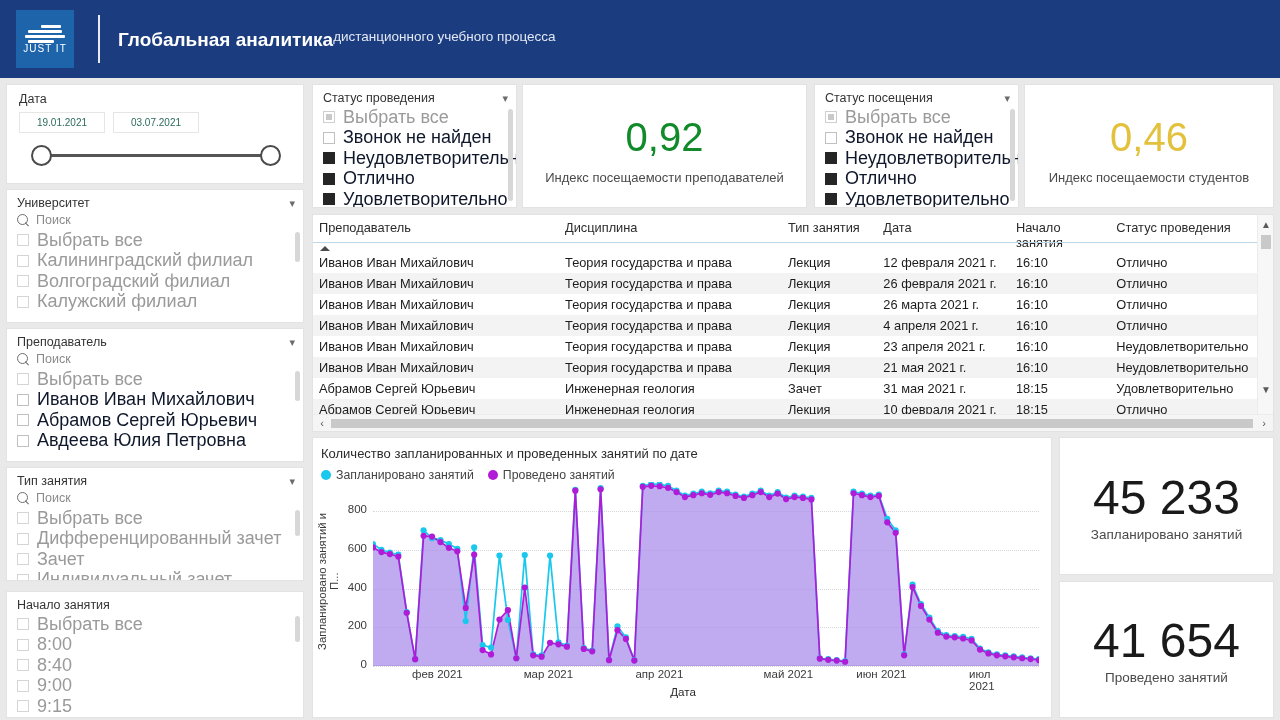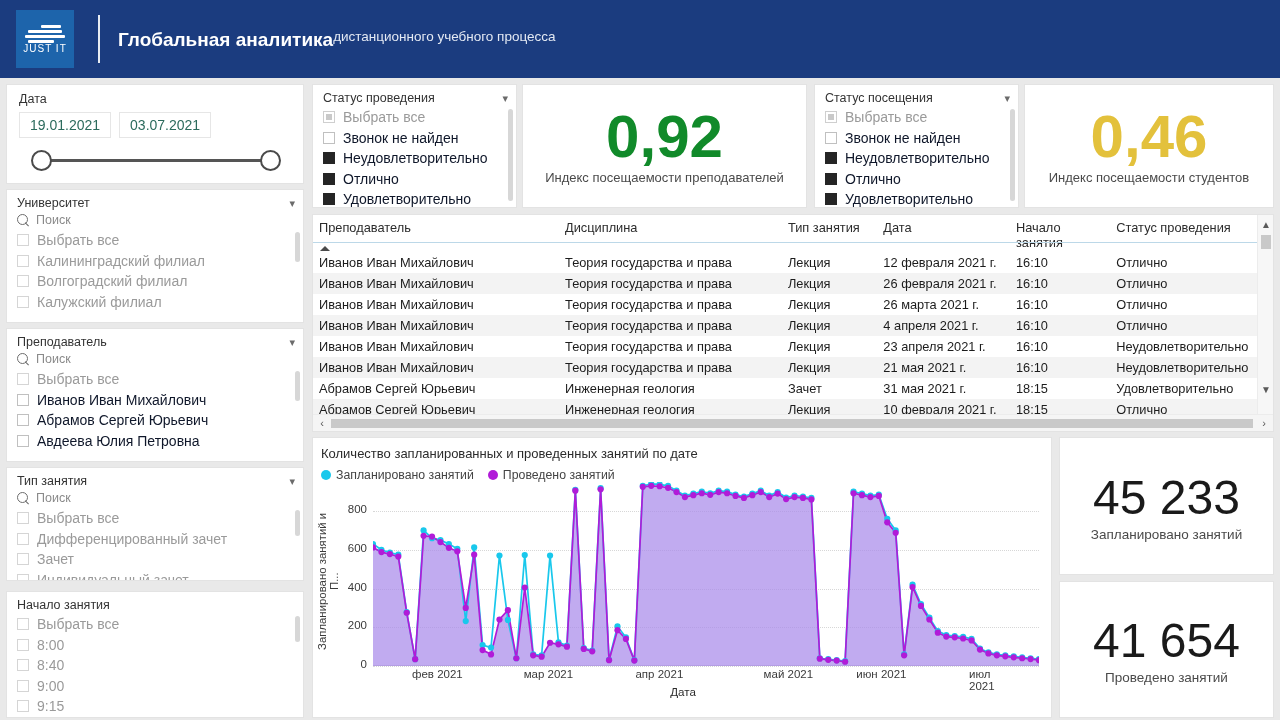--- a/index.html
+++ b/index.html
@@ -69,35 +69,35 @@
   .cb {
     width: 12px; height: 12px; border: 1px solid #c0c0c0; background: #ffffff;
     flex: 0 0 auto;
   }
   .cb.dim { border-color: #d5d5d5; }
   .cb.partial { border-color: #cfcfcf; background: #ffffff; position: relative; }
   .cb.partial::after {
     content:""; position:absolute; left:2px; top:2px; right:2px; bottom:2px; background:#c9c9c9;
   }
   .cb.filled { background: #252525; border-color: #252525; }
-  .opt-label { font-size: 14px; color: #3b3b3b; white-space: nowrap; }
+  .opt-label { font-size: 18px; color: #3b3b3b; white-space: nowrap; }
   .opt-label.mute { color: #9a9a9a; }
   .opt-label.dark { color: #0f172a; }
 
   .vscroll {
     position: absolute; right: 3px; width: 5px; background: #d7d7d7; border-radius: 3px;
   }
 
   
   #p-date { left: 6px; top: 84px; width: 298px; height: 100px; }
   .date-label { font-size: 12.5px; color: #333333; padding: 7px 0 0 12px; }
   .date-chips { display: flex; gap: 8px; padding: 6px 0 0 12px; }
   .date-chip {
     border: 1px solid #e6e6e6; background: #ffffff; color: #2c6b5d;
-    font-size: 14px; padding: 4px 10px; min-width: 86px; text-align: center;
+    font-size: 10px; padding: 4px 10px; min-width: 86px; text-align: center;
   }
   .slider-wrap { position: relative; margin: 10px 22px 0 24px; height: 26px; }
   .slider-track {
     position: absolute; left: 10px; right: 10px; top: 11px; height: 2.5px; background: #555555;
   }
   .slider-knob {
     position: absolute; top: 2px; width: 21px; height: 21px; border-radius: 50%;
     background: #ffffff; border: 2px solid #4a4a4a;
   }
   .knob-l { left: 0px; }
@@ -110,21 +110,21 @@
   #p-start { left: 6px; top: 591px; width: 298px; height: 127px; overflow: hidden; }
 
   
   #p-stat1 { left: 312px; top: 84px; width: 205px; height: 124px; overflow: hidden; }
   #p-stat2 { left: 814px; top: 84px; width: 205px; height: 124px; overflow: hidden; }
 
   
   #kpi-green { left: 522px; top: 84px; width: 285px; height: 124px; }
   #kpi-yellow{ left: 1024px; top: 84px; width: 250px; height: 124px; }
   .kpi { display: flex; flex-direction: column; align-items: center; justify-content: center; }
-  .kpi-value { font-size: 60px; font-weight: 700; line-height: 58px; }
+  .kpi-value { font-size: 40px; font-weight: 400; line-height: 58px; }
   .kpi-value.green { color: #118a2a; }
   .kpi-value.yellow { color: #e3c13c; }
   .kpi-cap { font-size: 13px; color: #4a4a4a; margin-top: 4px; }
 
   
   #p-table { left: 312px; top: 214px; width: 962px; height: 218px; overflow: hidden; }
   table.grid { width: 100%; border-collapse: collapse; table-layout: fixed; }
   table.grid th {
     text-align: left; font-weight: normal; font-size: 12.8px; color: #2b2b2b;
     padding: 5px 6px 2px 6px; vertical-align: top; position: relative;

